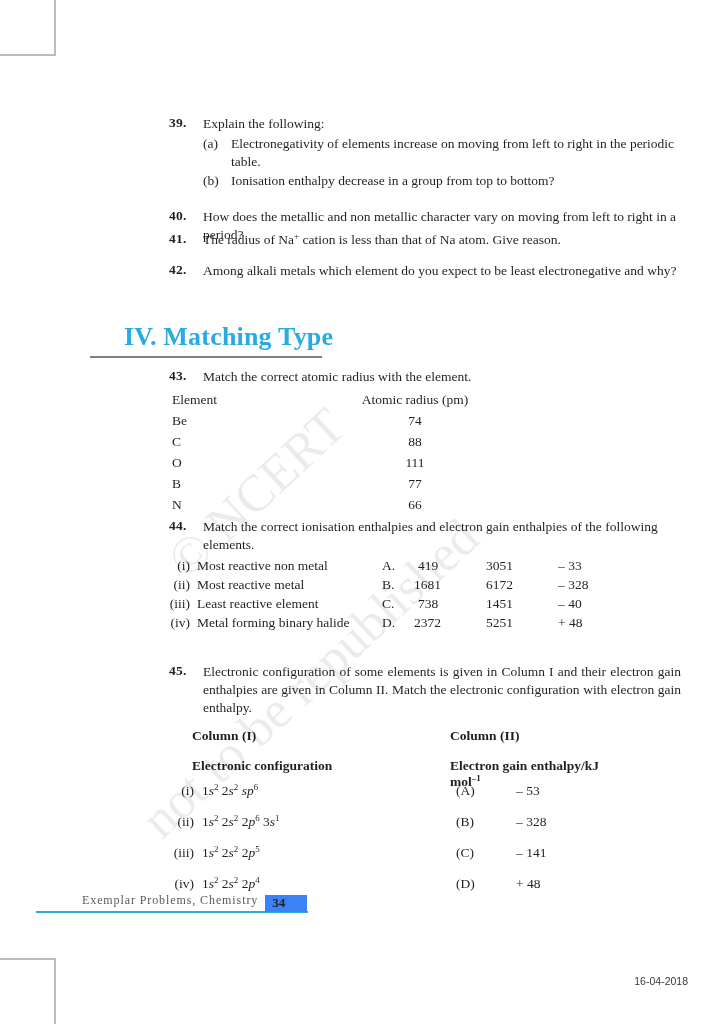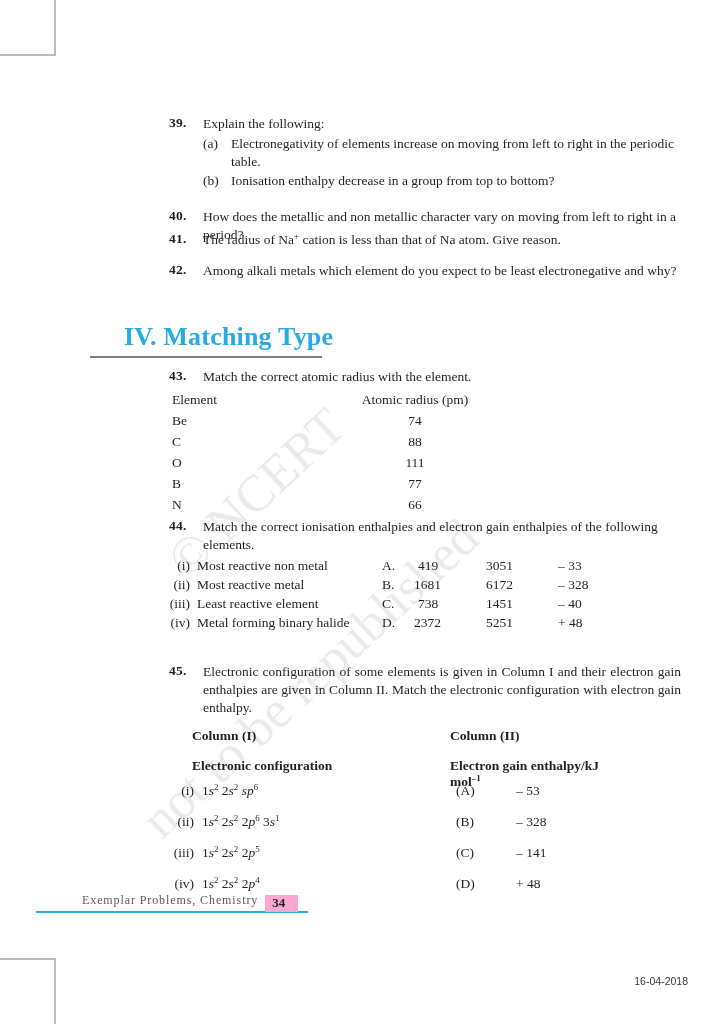--- a/index.html
+++ b/index.html
@@ -196,25 +196,25 @@
     font-size: 12px;
     color: #595959;
     letter-spacing: 0.9px;
     padding-left: 46px;
     white-space: nowrap;
     display: flex;
     align-items: flex-start;
     gap: 7px;
   }
   .page-num-box {
-    background: #f9a8d4;
+    background: #3b82f6;
     color: #231f20;
     font-weight: bold;
     font-size: 13px;
-    padding: 0 13px 1px 7px;
+    padding: 0 22px 1px 7px;
     letter-spacing: 0;
     line-height: 16px;
     position: relative;
     top: 2px;
   }
   .footer-rule {
     margin-top: 1px;
     width: 272px;
     height: 2px;
     background: #29abe2;

